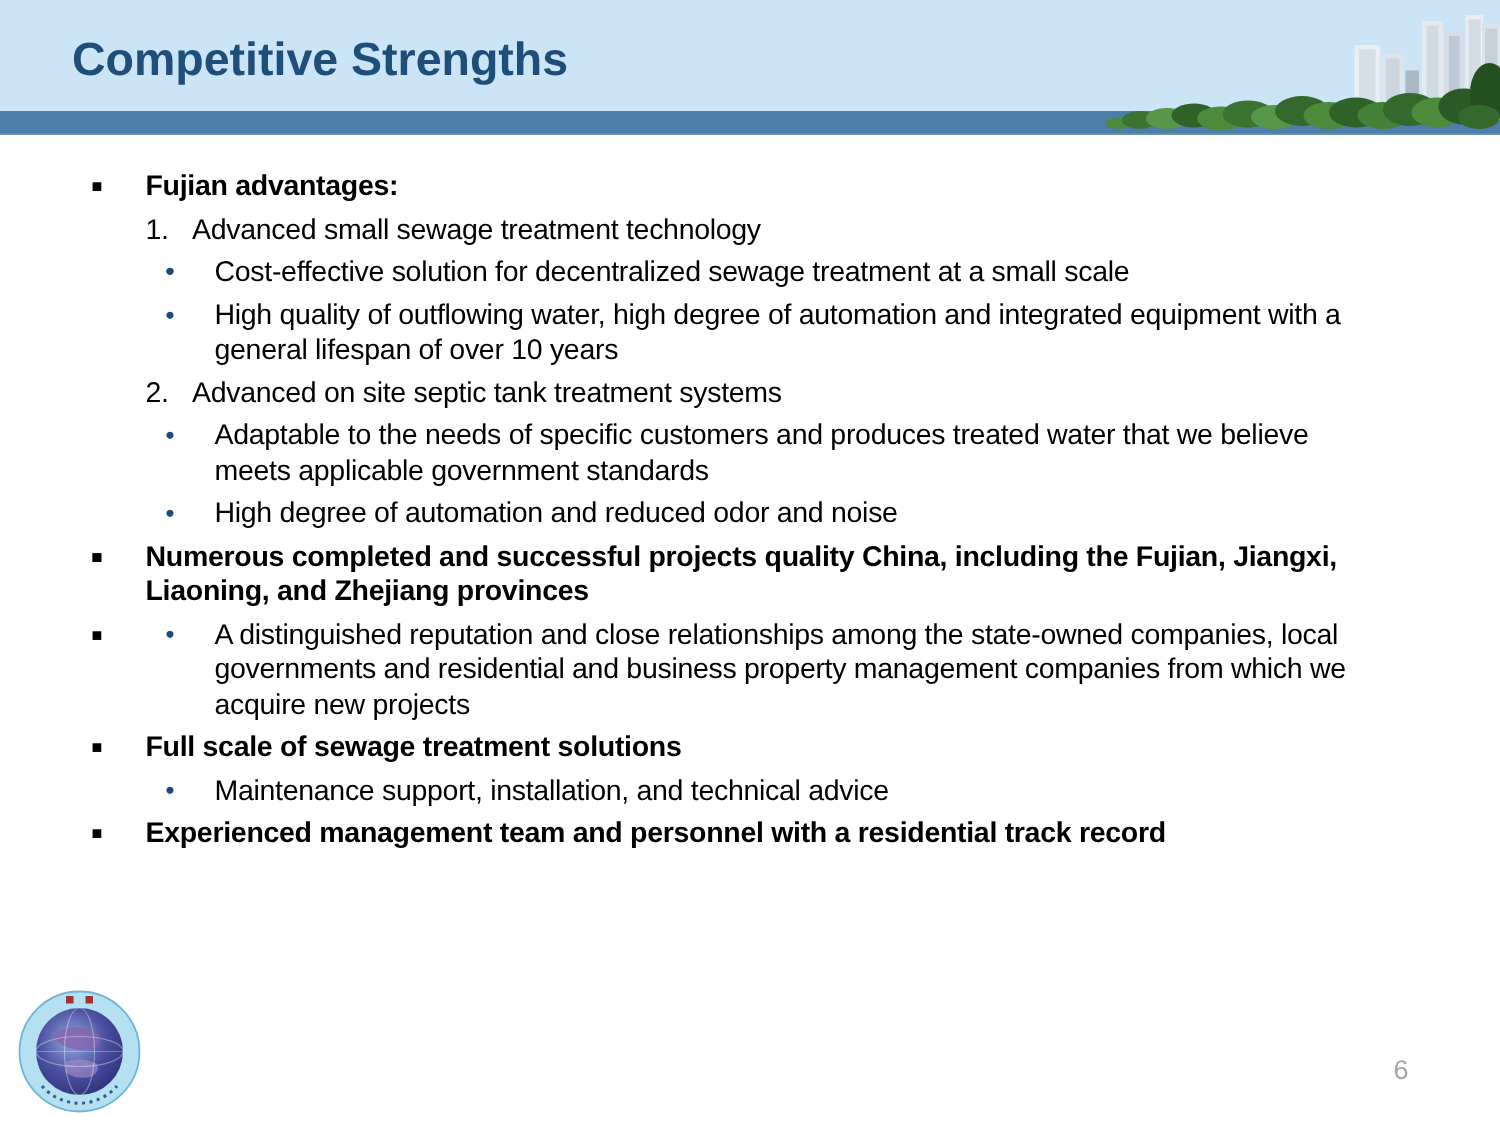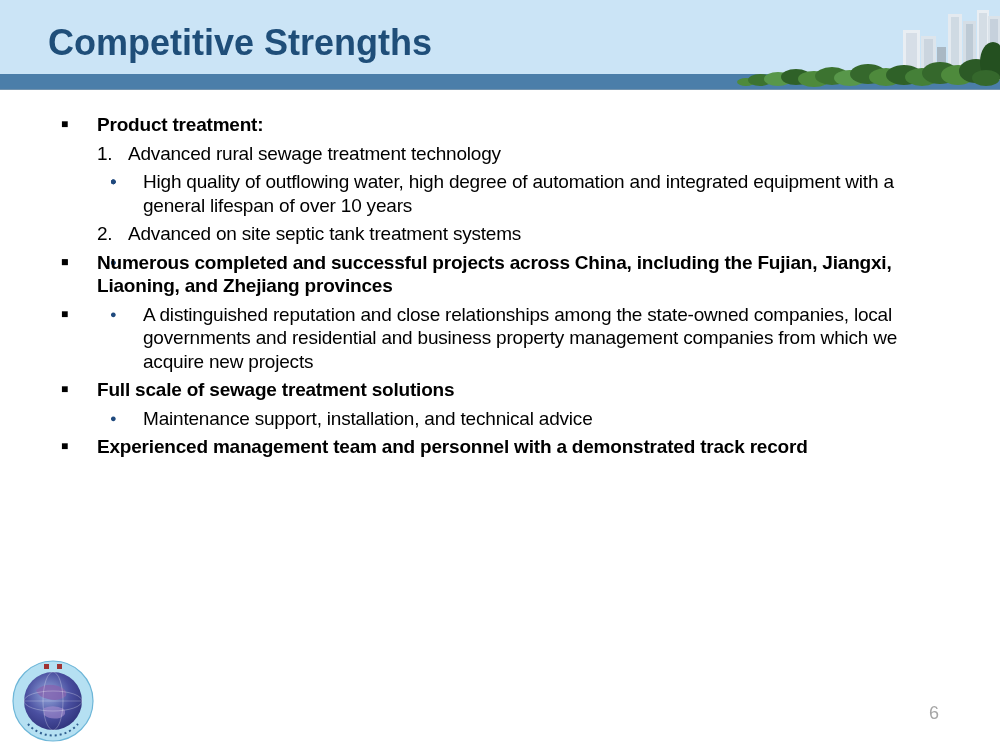--- a/index.html
+++ b/index.html
@@ -16,21 +16,21 @@
   .header-band {
     position: absolute;
     top: 0; left: 0;
     width: 1000px; height: 74px;
     background: #cbe4f6;
   }
   .header-title {
     position: absolute;
     top: 22px; left: 48px;
     margin: 0;
-    font-size: 36px;
+    font-size: 31px;
     font-weight: bold;
     color: #1f4e79;
     letter-spacing: 0;
     z-index: 3;
   }
   .header-bar {
     position: absolute;
     top: 74px; left: 0;
     width: 1000px; height: 15px;
     background: #4b7ea9;
@@ -121,35 +121,35 @@
     <ellipse cx="250" cy="73" rx="18" ry="11" fill="#35682c"></ellipse>
     <ellipse cx="268" cy="75" rx="17" ry="10" fill="#4e8a3c"></ellipse>
     <ellipse cx="286" cy="71" rx="17" ry="12" fill="#2c5a26"></ellipse>
     <ellipse cx="303" cy="62" rx="13" ry="20" fill="#245020"></ellipse>
     <ellipse cx="296" cy="78" rx="14" ry="8" fill="#35682c"></ellipse>
   </svg>
 
   <div class="header-bar"></div>
 
   <div class="bullet-list" id="bullet-list">
-      <div class="item l1"><span class="marker">■</span><span class="text">Product treatment:</span></div>
-      <div class="item num"><span class="marker">1.</span><span class="text">Advanced rural sewage treatment technology</span></div>
+      <div class="item l1"><span class="marker">■</span><span class="text">Fujian advantages:</span></div>
+      <div class="item num"><span class="marker">1.</span><span class="text">Advanced small sewage treatment technology</span></div>
       <div class="item dot"><span class="marker">●</span></div>
-      <div class="item dot"><span class="marker">●</span></div>
+      <div class="item dot"><span class="marker">●</span><span class="text">Cost-effective solution for decentralized sewage treatment at a small scale</span></div>
       <div class="item dot"><span class="marker">●</span><span class="text">High quality of outflowing water, high degree of automation and integrated equipment with a general lifespan of over 10 years</span></div>
       <div class="item num"><span class="marker">2.</span><span class="text">Advanced on site septic tank treatment systems</span></div>
-      <div class="item dot"><span class="marker">●</span></div>
-      <div class="item dot"><span class="marker">●</span></div>
+      <div class="item dot"><span class="marker">●</span><span class="text">Adaptable to the needs of specific customers and produces treated water that we believe meets applicable government standards</span></div>
+      <div class="item dot"><span class="marker">●</span><span class="text">High degree of automation and reduced odor and noise</span></div>
       <div class="item l1"><span class="marker">■</span></div>
-      <div class="item l1"><span class="marker">■</span><span class="text">Numerous completed and successful projects across China, including the Fujian, Jiangxi, Liaoning, and Zhejiang provinces</span></div>
+      <div class="item l1"><span class="marker">■</span><span class="text">Numerous completed and successful projects quality China, including the Fujian, Jiangxi, Liaoning, and Zhejiang provinces</span></div>
       <div class="item l1"><span class="marker">■</span></div>
       <div class="item dot"><span class="marker">●</span><span class="text">A distinguished reputation and close relationships among the state-owned companies, local governments and residential and business property management companies from which we acquire new projects</span></div>
       <div class="item l1"><span class="marker">■</span><span class="text">Full scale of sewage treatment solutions</span></div>
       <div class="item dot"><span class="marker">●</span><span class="text">Maintenance support, installation, and technical advice</span></div>
-      <div class="item l1"><span class="marker">■</span><span class="text">Experienced management team and personnel with a demonstrated track record</span></div>
+      <div class="item l1"><span class="marker">■</span><span class="text">Experienced management team and personnel with a residential track record</span></div>
     </div>
 
   <svg class="logo" viewBox="0 0 90 90" aria-hidden="true">
     <defs>
       <radialGradient id="globeGrad" cx="42%" cy="38%" r="70%">
         <stop offset="0%" stop-color="#96aade"></stop>
         <stop offset="55%" stop-color="#4a4fa0"></stop>
         <stop offset="100%" stop-color="#2c2f77"></stop>
       </radialGradient>
     </defs>

